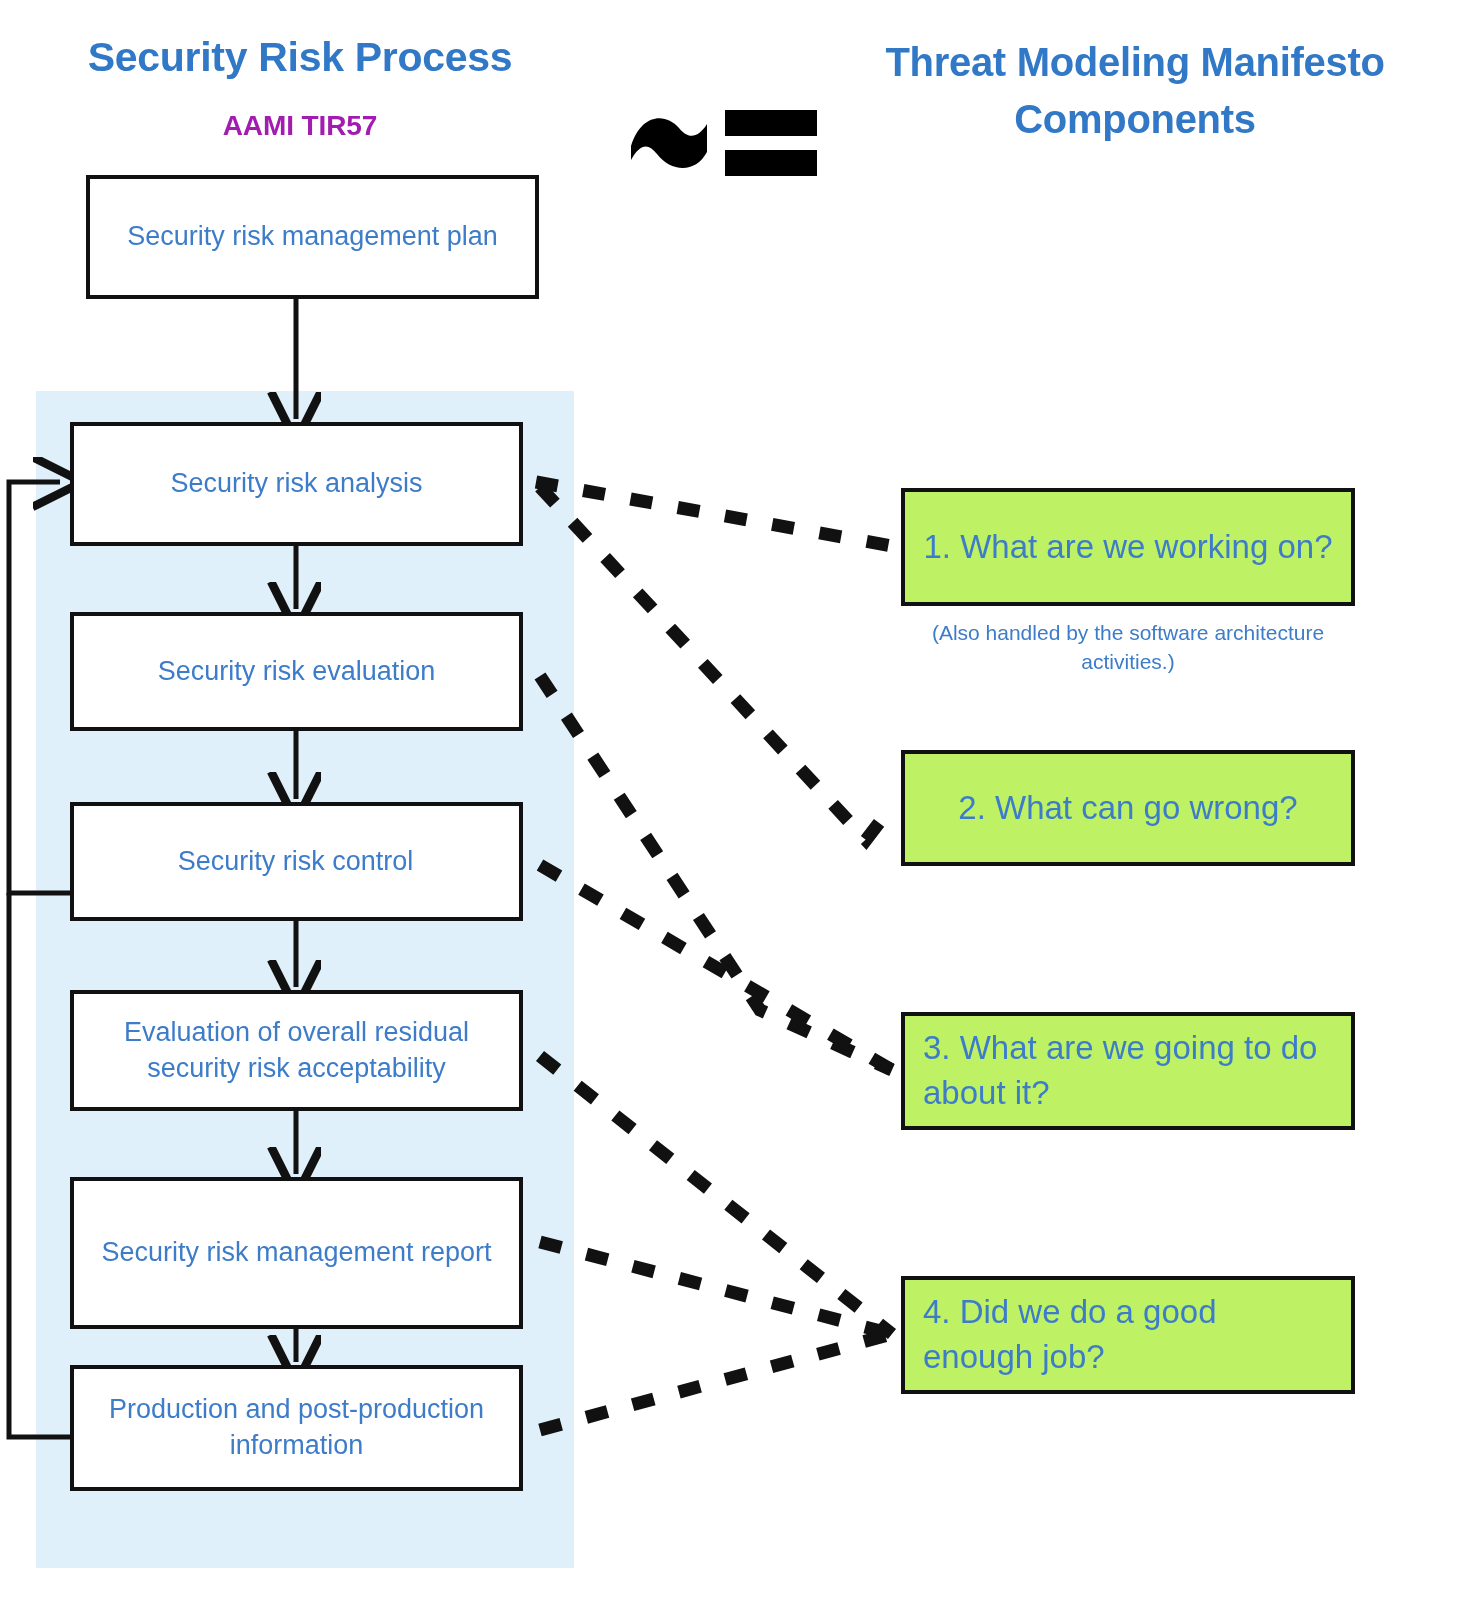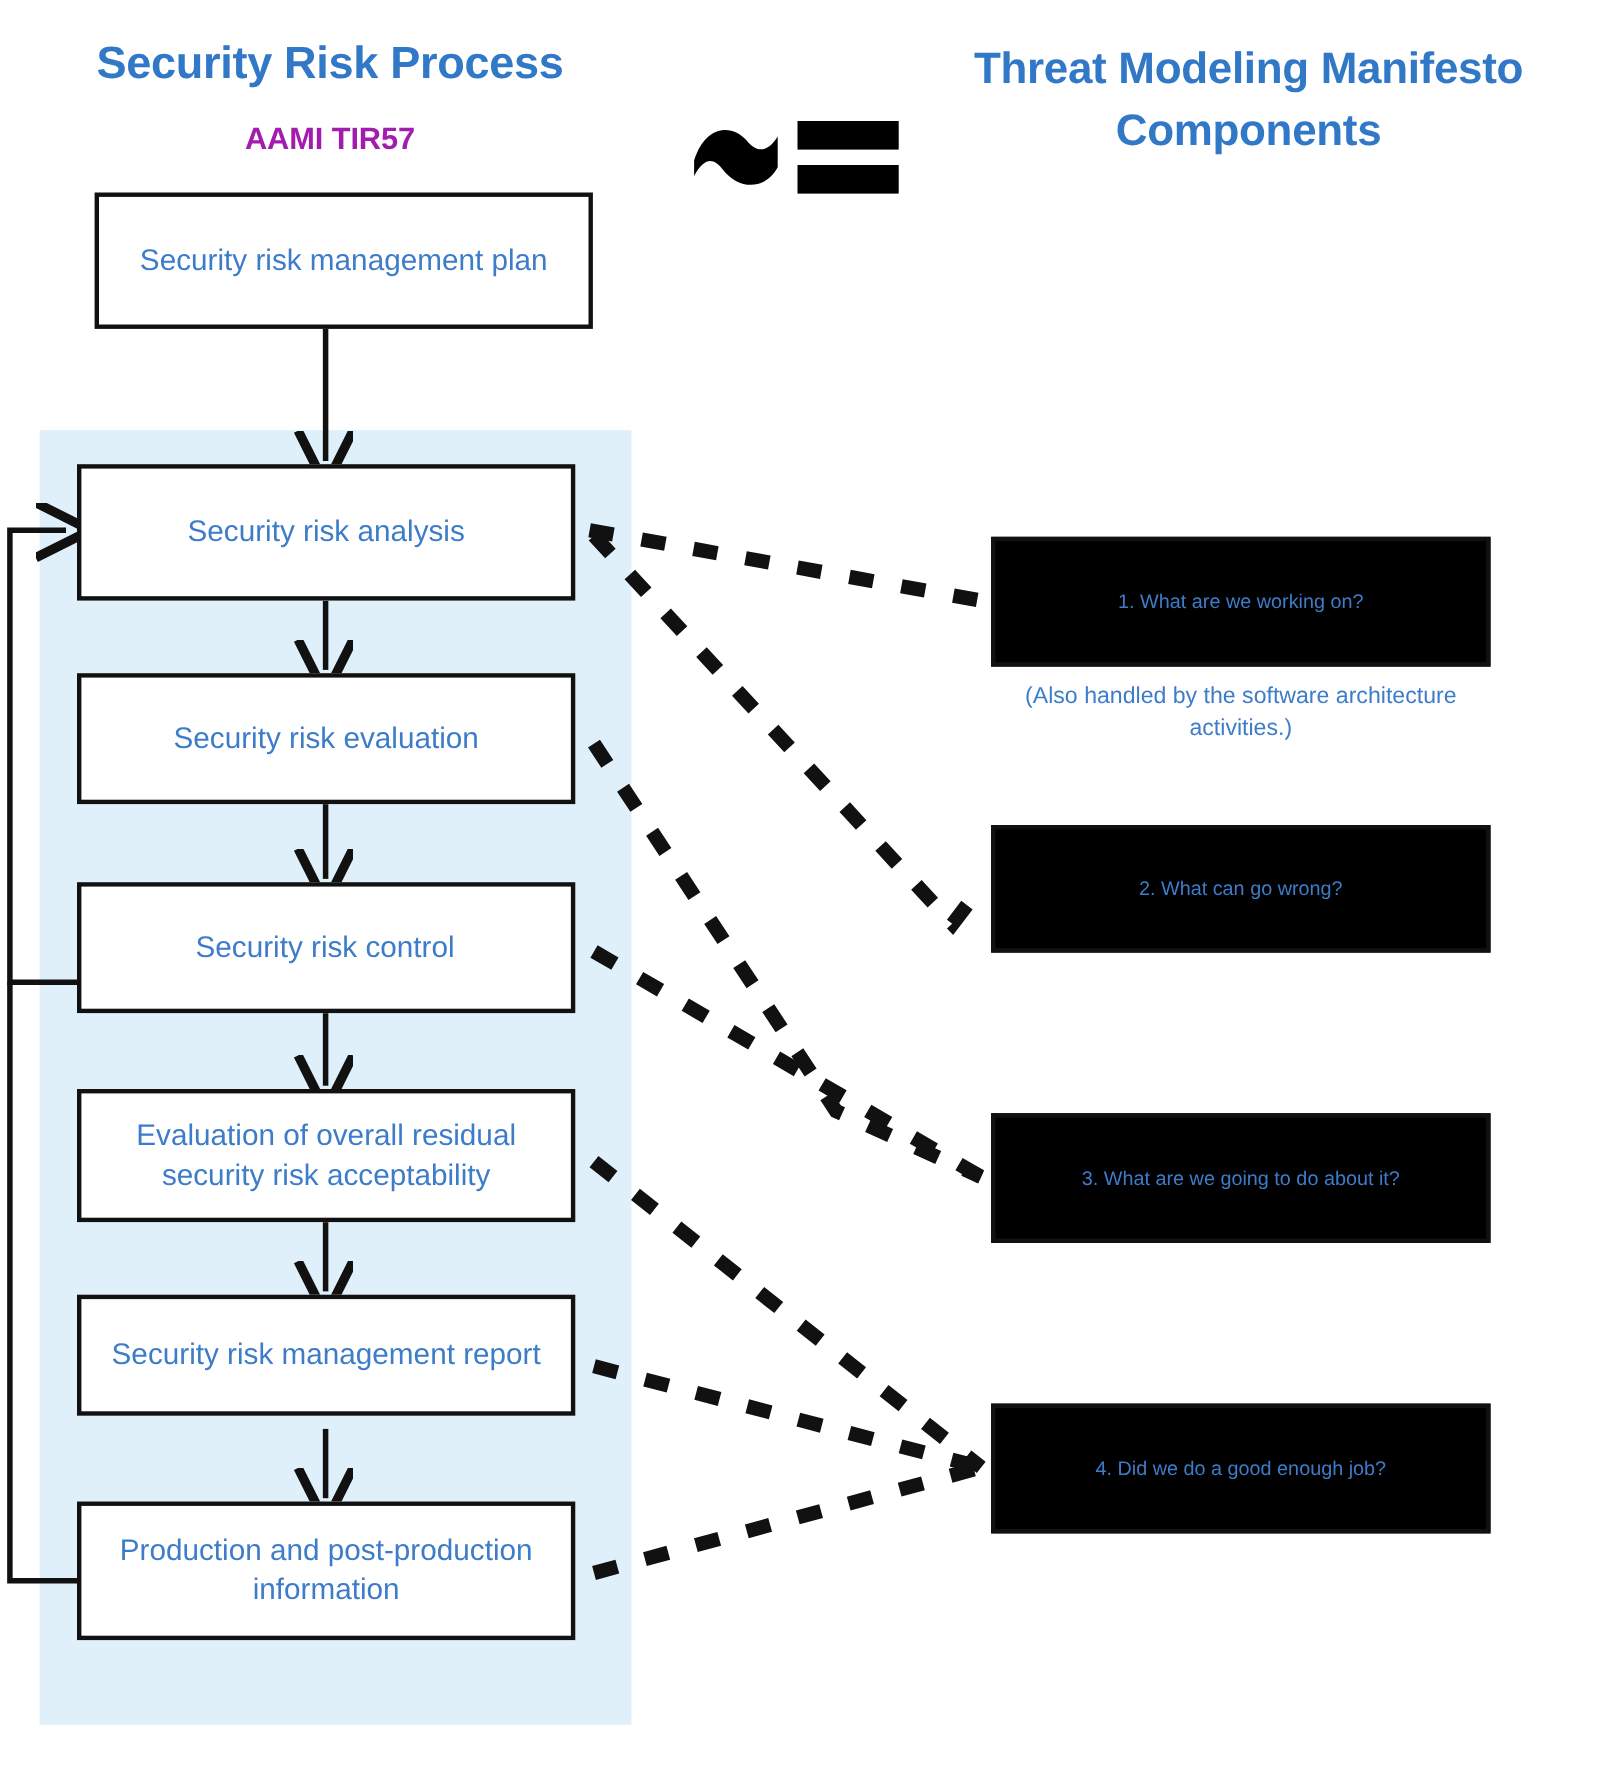--- a/index.html
+++ b/index.html
@@ -23,22 +23,22 @@
   .title-right{position:absolute;left:855px;top:34px;width:560px;text-align:center;
                font-size:40px;font-weight:bold;color:#3178c6;line-height:1.42;
                letter-spacing:-0.3px;}
 
   .node{position:absolute;box-sizing:border-box;border:4px solid #111111;
         background:#ffffff;display:flex;align-items:center;justify-content:center;
         text-align:center;color:#3d7cc9;font-size:27px;line-height:1.33;
         padding:4px 14px;}
 
   .qnode{position:absolute;box-sizing:border-box;border:4px solid #111111;
-         background:#000000;display:flex;align-items:center;justify-content:center;
-         text-align:center;color:#3d7cc9;font-size:18px;line-height:1.35;
+         background:#bef264;display:flex;align-items:center;justify-content:center;
+         color:#3d7cc9;font-size:33px;line-height:1.35;
          padding:4px 18px;}
 
   .note{position:absolute;text-align:center;color:#3d7cc9;font-size:21px;
         line-height:1.4;}
 
   svg.overlay{position:absolute;left:0;top:0;width:1466px;height:1612px;
               pointer-events:none;}
 </style>
 </head>
 <body>
@@ -101,21 +101,21 @@
   <div class="node" style="left:86px;top:175px;width:453px;height:124px;">Security risk management plan</div>
 
   <div class="node" style="left:70px;top:422px;width:453px;height:124px;">Security risk analysis</div>
 
   <div class="node" style="left:70px;top:612px;width:453px;height:119px;">Security risk evaluation</div>
 
   <div class="node" style="left:70px;top:802px;width:453px;height:119px;padding-left:12px;">Security risk control</div>
 
   <div class="node" style="left:70px;top:990px;width:453px;height:121px;">Evaluation of overall residual security risk acceptability</div>
 
-  <div class="node" style="left:70px;top:1177px;width:453px;height:110px;">Security risk management report</div>
+  <div class="node" style="left:70px;top:1177px;width:453px;height:152px;">Security risk management report</div>
 
   <div class="node" style="left:70px;top:1365px;width:453px;height:126px;">Production and post-production information</div>
 
   <div class="qnode" style="left:901px;top:488px;width:454px;height:118px;">1. What are we working on?</div>
 
   <div class="note" style="left:901px;top:618px;width:454px;">(Also handled by the software architecture activities.)</div>
 
   <div class="qnode" style="left:901px;top:750px;width:454px;height:116px;">2. What can go wrong?</div>
 
   <div class="qnode" style="left:901px;top:1012px;width:454px;height:118px;">3. What are we going to do about it?</div>

